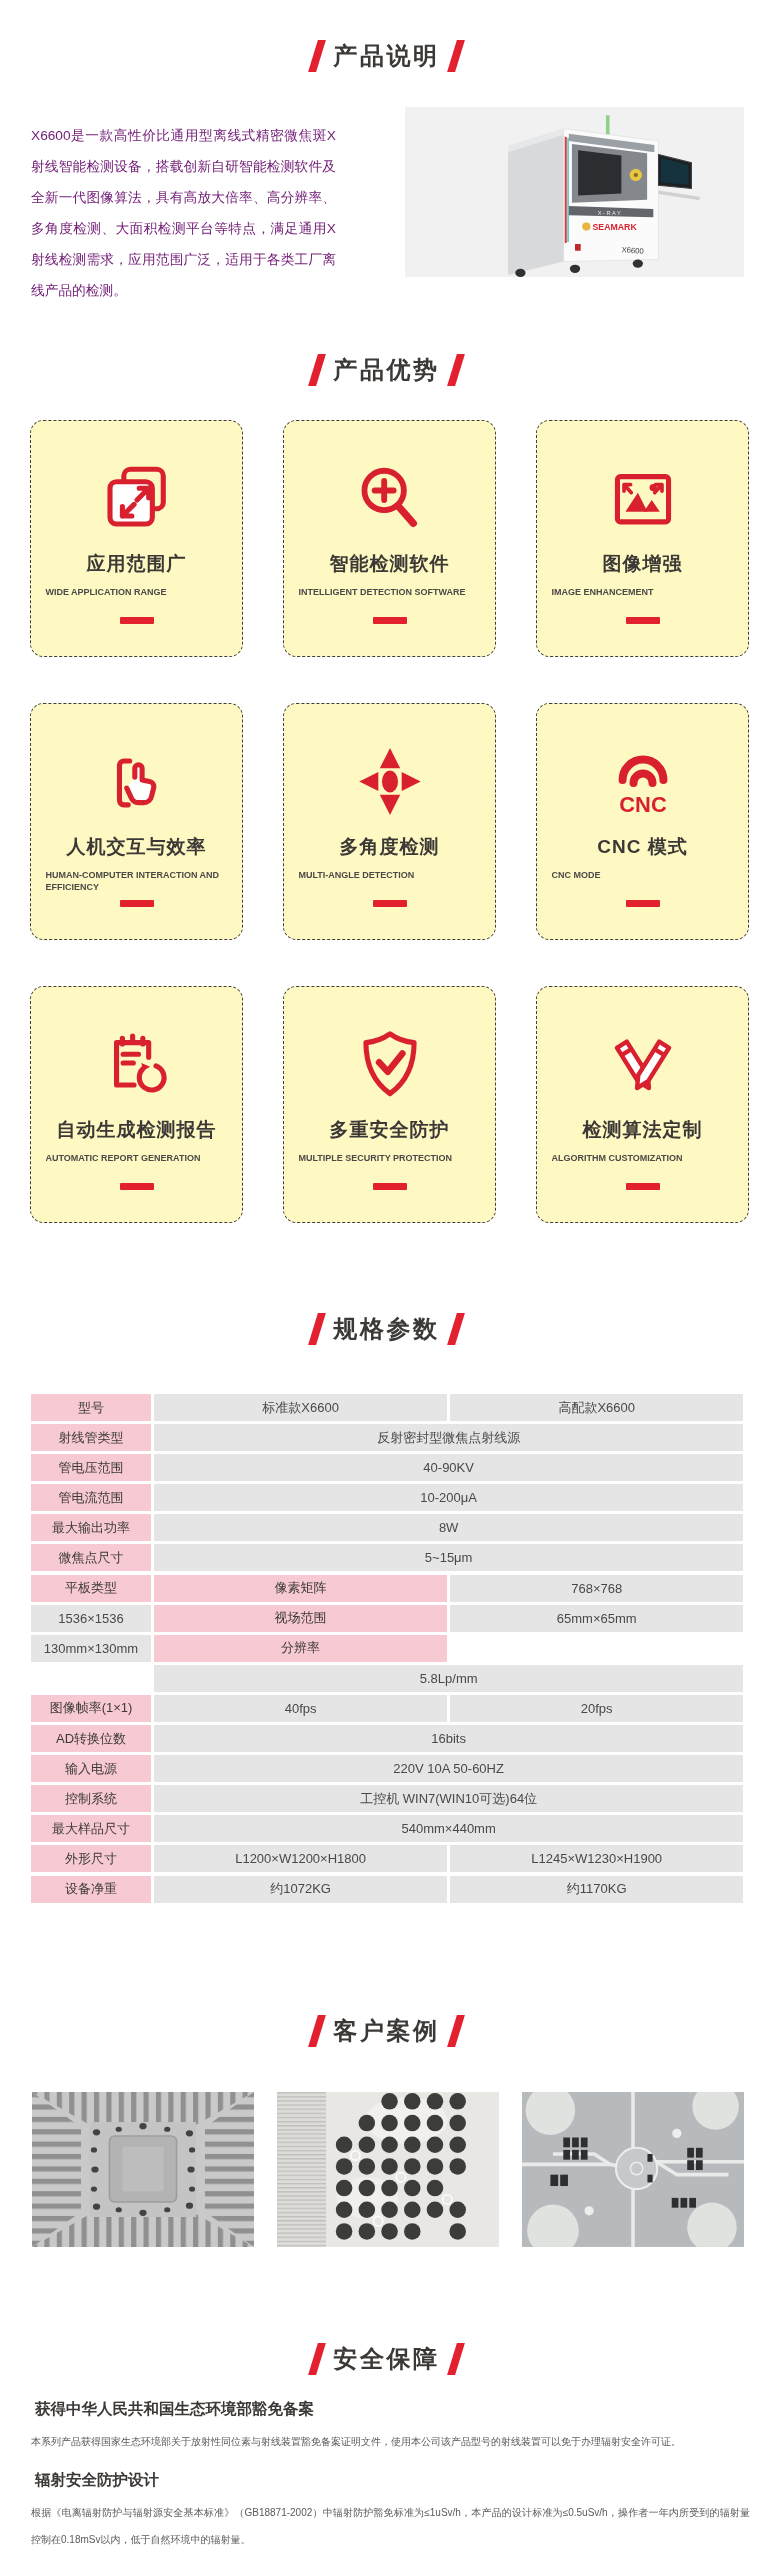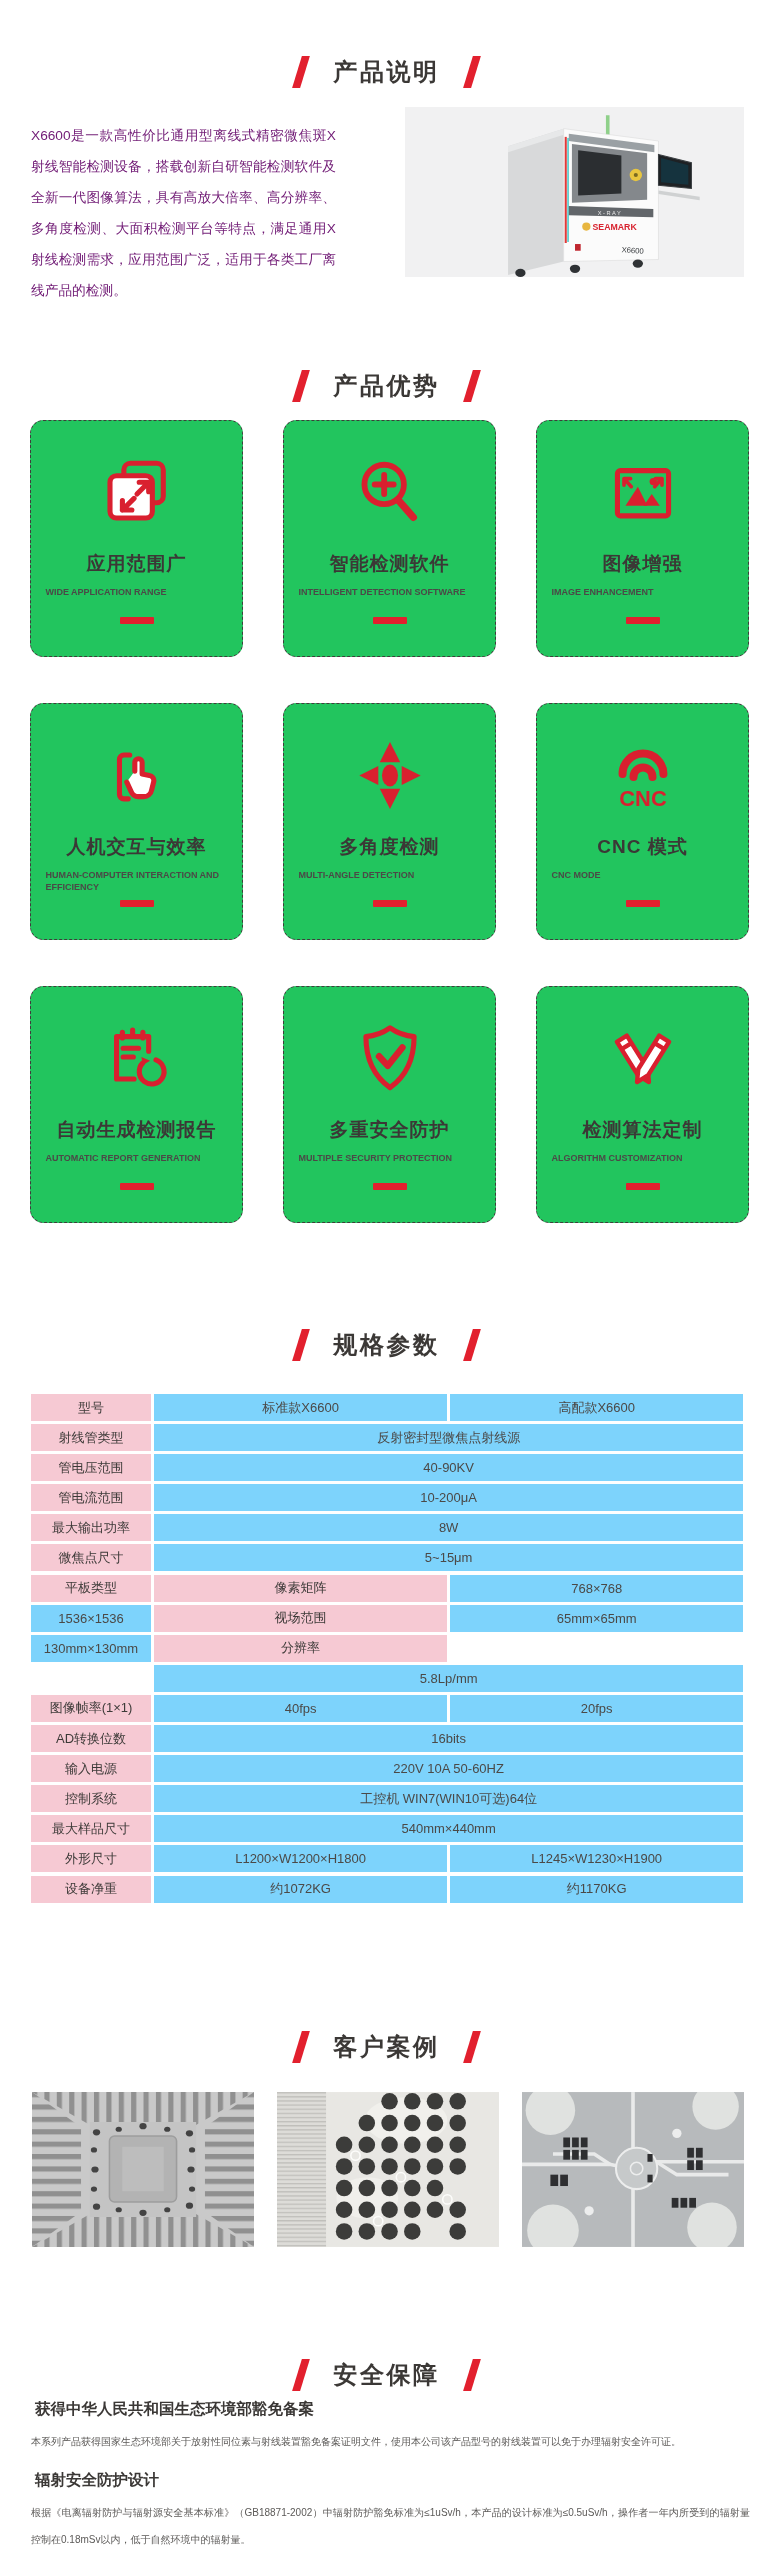--- a/index.html
+++ b/index.html
@@ -4,46 +4,46 @@
 <style>
   *{box-sizing:border-box}
   html,body{margin:0;padding:0}
   body{position:relative;width:773px;height:3096px;background:#ffffff;
        font-family:"Liberation Sans","DejaVu Sans",sans-serif;overflow:hidden}
   svg{display:block}
 
   
   .section-title{position:absolute;left:0;width:773px;display:flex;align-items:center;justify-content:center;gap:12.4px}
   .slash{width:7.7px;height:32px;background:#e2202e;transform:skewX(-17deg)}
-  .section-title h2{margin:16px;font-size:24px;font-weight:800;color:#3b3836;letter-spacing:2.6px}
+  .section-title h2{margin:0;font-size:24px;font-weight:800;color:#3b3836;letter-spacing:2.6px}
   #title-desc{top:40px}
   #title-adv{top:354px}
   #title-spec{top:1313px}
   #title-case{top:2015px}
   #title-safe{top:2343px}
 
   
   .desc-para{position:absolute;left:31px;top:106px;width:305px;font-size:13.7px;line-height:31px;color:#701a75;text-align:justify}
   .desc-figure{position:absolute;left:405px;top:107px;width:392px;height:170px}
 
   
   #cards{position:absolute;left:30px;top:420px;display:grid;grid-template-columns:repeat(3,213px);
          column-gap:40px;row-gap:46px;grid-auto-rows:237px}
-  .card{position:relative;border:1.5px dashed #403d3c;border-radius:13.4px;background:#22c55e}
-  .card-icon{position:absolute;top:35px;left:50%;transform:translateX(-50%);width:73px;height:73px}
+  .card{position:relative;border:1.5px dashed #403d3c;border-radius:13.4px;background:#fef9c3}
+  .card-icon{position:absolute;top:41px;left:50%;transform:translateX(-50%);width:73px;height:73px}
   .card-icon svg{width:100%;height:100%}
   .card-title{position:absolute;top:130px;left:0;width:100%;margin:0;text-align:center;font-size:19px;font-weight:800;color:#3b3836;letter-spacing:1px}
   .card-sub{position:absolute;top:165px;left:0;width:100%;margin:0;padding:0 14.4px;font-size:9px;line-height:12px;font-weight:700;color:#4b4947}
   .card-bar{position:absolute;top:196px;left:50%;transform:translateX(-50%);width:34px;height:6.7px;background:#e2202e;border-radius:1px}
 
   
   #spec-table{position:absolute;left:31px;top:1394px;width:695px;display:grid;
               grid-template-columns:120px 293px 293px;gap:3.1px;grid-auto-rows:27px;font-size:13px}
   .spec-label{background:#f6c9d3;color:#3d3a38;display:flex;align-items:center;justify-content:center}
-  .spec-value{background:#7dd3fc;color:#4b4947;display:flex;align-items:center;justify-content:center}
+  .spec-value{background:#e5e5e5;color:#4b4947;display:flex;align-items:center;justify-content:center}
   .spec-value.full{grid-column:2/4}
 
   
   #case-row{position:absolute;left:32px;top:2092px;display:flex;gap:23px}
   .case-img{width:222px;height:155px}
 
   
   #safety{position:absolute;left:31px;top:2395px;width:719px}
   .safe-h{margin:4px;font-size:15.5px;font-weight:800;color:#3b3836}
   .safe-p{margin:8.2px 0 14.4px 0;font-size:10px;line-height:27px;color:#5c5a58;text-align:justify}

